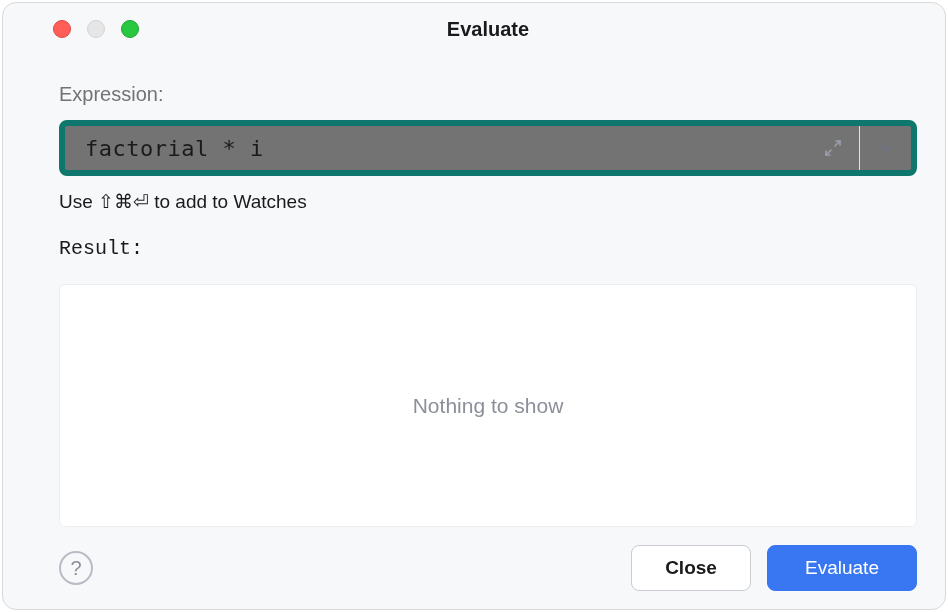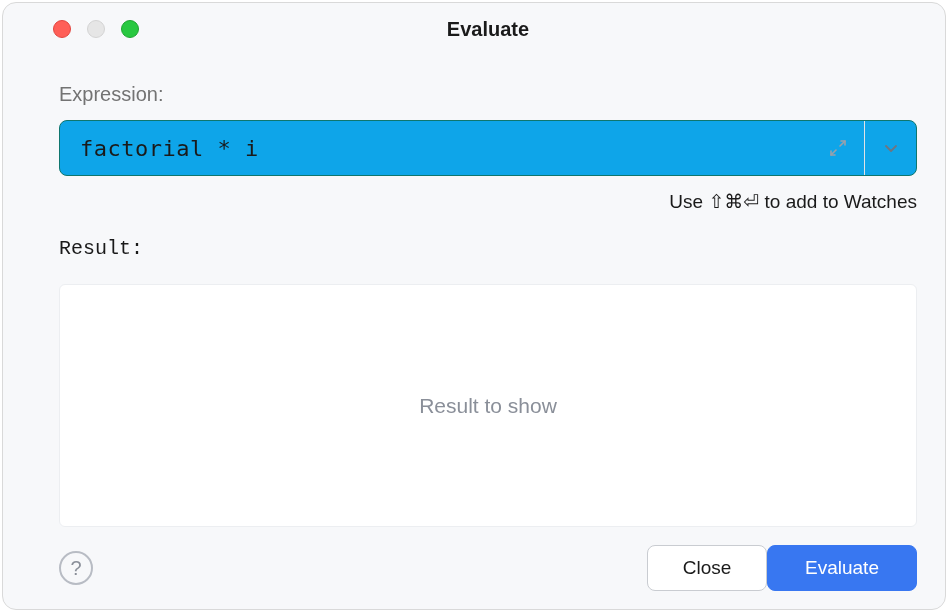--- a/index.html
+++ b/index.html
@@ -58,23 +58,23 @@
       flex-direction: column;
       padding: 28px 28px 0 28px;
     }
     .label {
       font-size: 20px;
       color: #737373;
       margin-bottom: 14px;
     }
     .expr-row {
       display: flex;
-      border: 1px solid #0f766e;
+      border: 6px solid #0f766e;
       border-radius: 8px;
-      background: #0ea5e9;
+      background: #737373;
       height: 56px;
     }
     .expr-input {
       flex: 1;
       border: none;
       outline: none;
       background: transparent;
       font-family: "SF Mono", ui-monospace, Menlo, Consolas, monospace;
       font-size: 22px;
       letter-spacing: 0.5px;
@@ -90,21 +90,20 @@
     }
     .history-btn {
       width: 52px;
       display: flex;
       align-items: center;
       justify-content: center;
       border-left: 1px solid #e1e3e6;
       cursor: pointer;
     }
     .hint {
-      text-align: right;
       font-size: 19px;
       color: #1a1a1a;
       margin-top: 14px;
     }
     .hint .shortcut {
       font-family: -apple-system;
     }
     .result-label {
       font-size: 20px;
       color: #1a1a1a;
@@ -154,20 +153,22 @@
       cursor: pointer;
       display: flex;
       align-items: center;
       justify-content: center;
       min-width: 120px;
     }
     .btn-secondary {
       background: #fff;
       border: 1px solid #c9ccd1;
       color: #1a1a1a;
+      margin-right: 16px;
+      font-weight: bold;
     }
     .btn-primary {
       background: #3877f1;
       border: 1px solid #3877f1;
       color: #fff;
       min-width: 150px;
     }
     svg { display: block; }
   </style>
 </head>
@@ -205,21 +206,21 @@
       </div>
     </div>
 
     <div class="hint">
       <span>Use </span><span class="shortcut">⇧⌘⏎</span><span> to add to Watches</span>
     </div>
 
     <div class="result-label">Result:</div>
 
     <div class="result-panel">
-      <div class="placeholder">Result to show</div>
+      <div class="placeholder">Nothing to show</div>
     </div>
 
   </div>
 
   <div class="footer">
     <button class="help-btn">
       <span>?</span>
     </button>
     <div class="spacer"></div>
     <button class="btn btn-secondary">Close</button>

